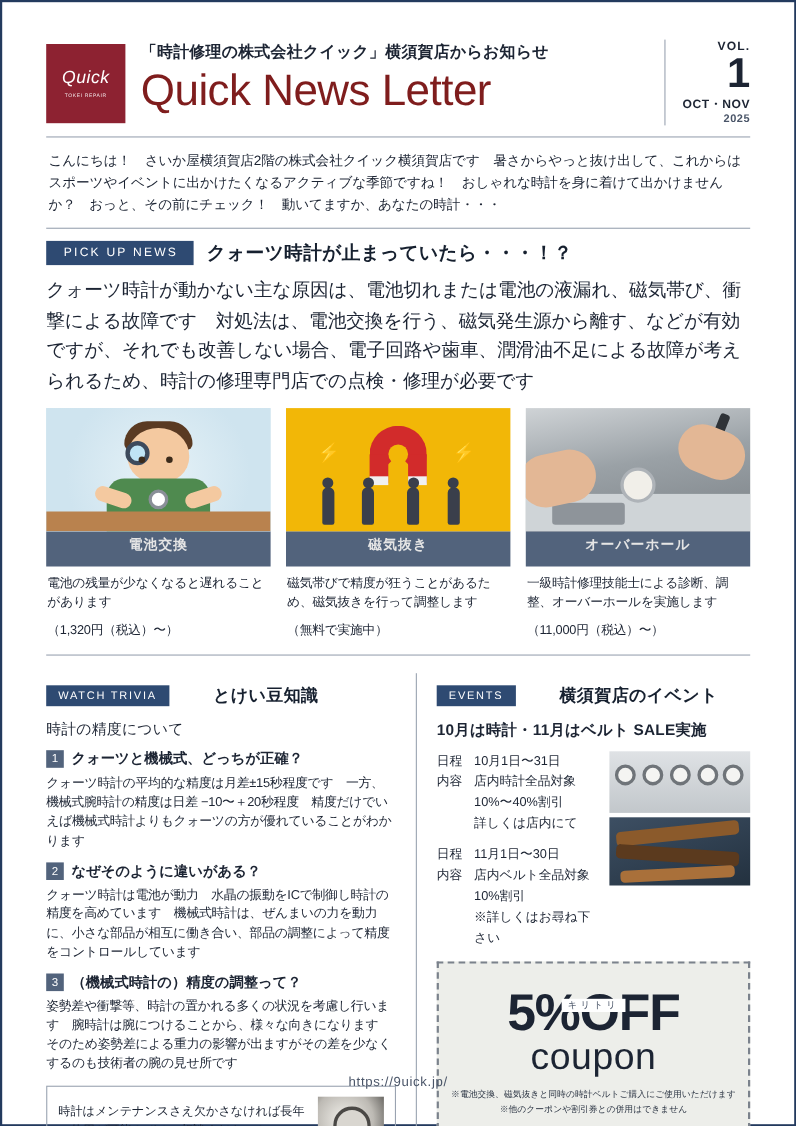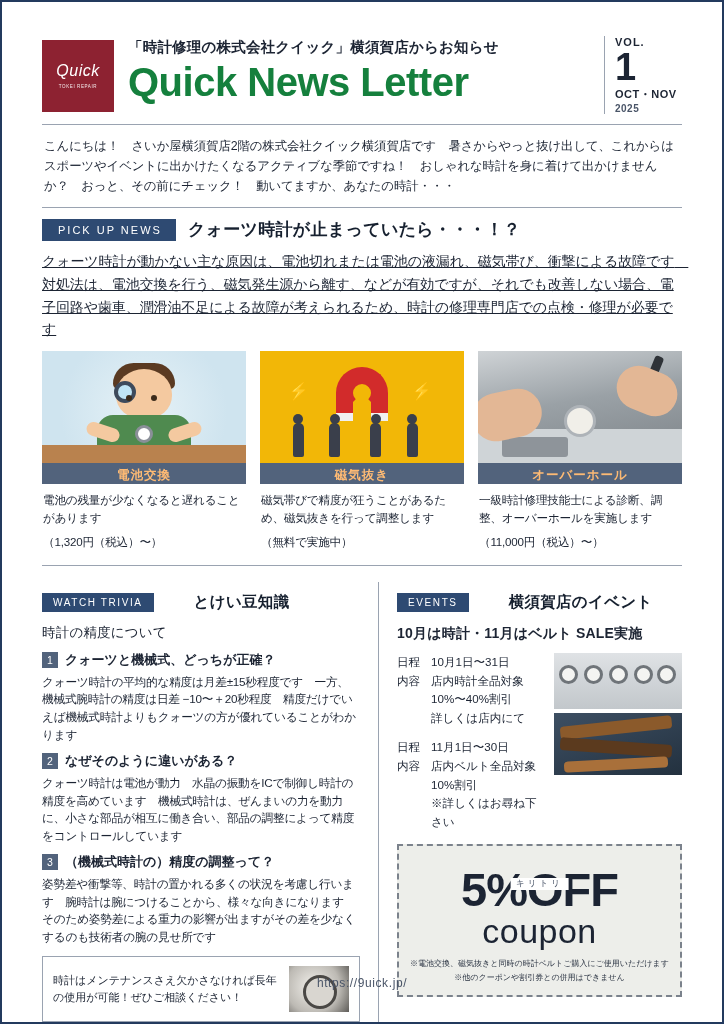--- a/index.html
+++ b/index.html
@@ -57,32 +57,32 @@
   }
   .mast-kicker {
     font-size: 14.5px;
     font-weight: bold;
     letter-spacing: .2px;
     color: #1c2433;
     white-space: nowrap;
   }
   .mast-title {
     font-size: 40px;
-    font-weight: bold;
+    font-weight: normal;
     letter-spacing: -0.5px;
     line-height: 1.05;
     margin-top: 4px;
-    color: #15803d;
+    color: #7f1d1d;
   }
   .mast-right {
     flex: 0 0 auto;
     width: 78px;
     border-left: 1px solid #9aa3b1;
     padding-left: 10px;
-    text-align: left;
+    text-align: right;
     display: flex; flex-direction: column;
     justify-content: flex-start;
   }
   .vol-label { font-size: 11px; font-weight: bold; letter-spacing: 1px; }
   .vol-num { font-size: 38px; font-weight: bold; line-height: .95; margin: 1px 0 2px; }
   .vol-date { font-size: 11px; font-weight: bold; letter-spacing: .5px; }
   .vol-year { font-size: 10px; font-weight: bold; letter-spacing: .5px; color: #4a5568; margin-top: 1px; }
 
   .rule { border: none; border-top: 1px solid #9aa3b1; margin: 0; }
 
@@ -109,47 +109,46 @@
     padding: 5px 14px 5px 16px;
     white-space: nowrap;
   }
   .sec-title {
     font-size: 17px;
     font-weight: bold;
     color: #16202f;
     letter-spacing: .3px;
   }
   .lead {
-    font-size: 14px;
+    font-size: 17px;
     line-height: 1.62;
     margin-top: 9px;
     letter-spacing: -0.1px;
-    text-decoration: underline;
   }
 
   
   .cards {
     display: flex;
     gap: 14px;
     margin-top: 10px;
   }
   .card { flex: 1 1 0; min-width: 0; }
   .photo {
     height: 112px;
     position: relative;
     overflow: hidden;
     background: #ddd;
   }
   .cap {
     background: #52637c;
-    color: #fdba74;
+    color: #e5e5e5;
     text-align: center;
     font-size: 12.5px;
     font-weight: bold;
-    padding: 4px 0 0;
+    padding: 4px 0 11px;
     letter-spacing: 1px;
   }
   .card p {
     font-size: 11.6px;
     line-height: 1.52;
     margin: 7px 1px 0;
     letter-spacing: -0.2px;
   }
 
   

